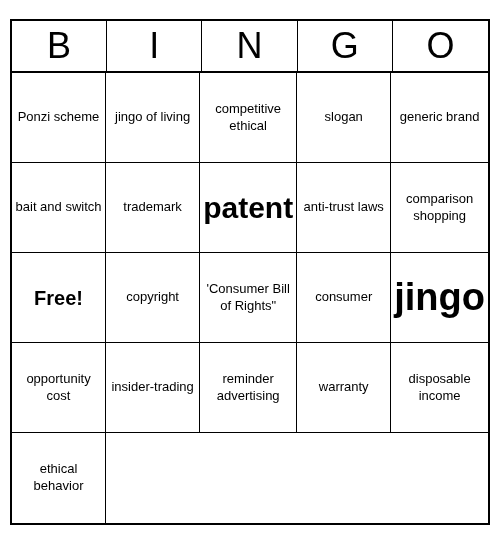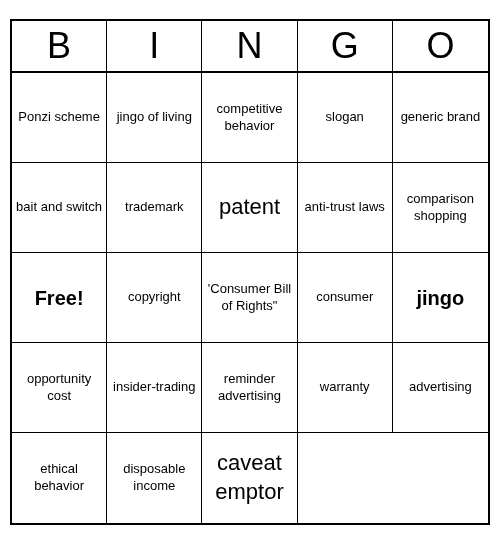--- a/index.html
+++ b/index.html
@@ -55,25 +55,25 @@
       justify-content: center;
     }
     .bingo-cell:nth-child(n+21) {
       border-bottom: none;
     }
     .bingo-cell span {
       font-size: 13px;
       line-height: 1.3;
     }
     .bingo-cell span.large {
-      font-size: 22px;
-      font-weight: normal;
+      font-size: 30px;
+      font-weight: bold;
     }
     .bingo-cell span.xlarge {
-      font-size: 20px;
+      font-size: 38px;
       font-weight: bold;
     }
     .bingo-cell span.free {
       font-size: 20px;
       font-weight: bold;
     }
   </style>
 </head>
 <body>
 
@@ -86,21 +86,21 @@
       <div class="bingo-header-cell">O</div>
     </div>
   <div class="bingo-grid">
   <div class="bingo-cell">
         <span>Ponzi scheme</span>
       </div>
       <div class="bingo-cell">
         <span>jingo of living</span>
       </div>
       <div class="bingo-cell">
-        <span>competitive behavior</span>
+        <span>competitive ethical</span>
       </div>
       <div class="bingo-cell">
         <span>slogan</span>
       </div>
       <div class="bingo-cell">
         <span>generic brand</span>
       </div>
       <div class="bingo-cell">
         <span>bait and switch</span>
       </div>
@@ -137,25 +137,19 @@
       <div class="bingo-cell">
         <span>insider-trading</span>
       </div>
       <div class="bingo-cell">
         <span>reminder advertising</span>
       </div>
       <div class="bingo-cell">
         <span>warranty</span>
       </div>
       <div class="bingo-cell">
-        <span>advertising</span>
+        <span>disposable income</span>
       </div>
       <div class="bingo-cell">
         <span>ethical behavior</span>
-      </div>
-      <div class="bingo-cell">
-        <span>disposable income</span>
-      </div>
-      <div class="bingo-cell">
-        <span class="large">caveat emptor</span>
       </div>
     </div>
 </div>
 
 </body></html>

